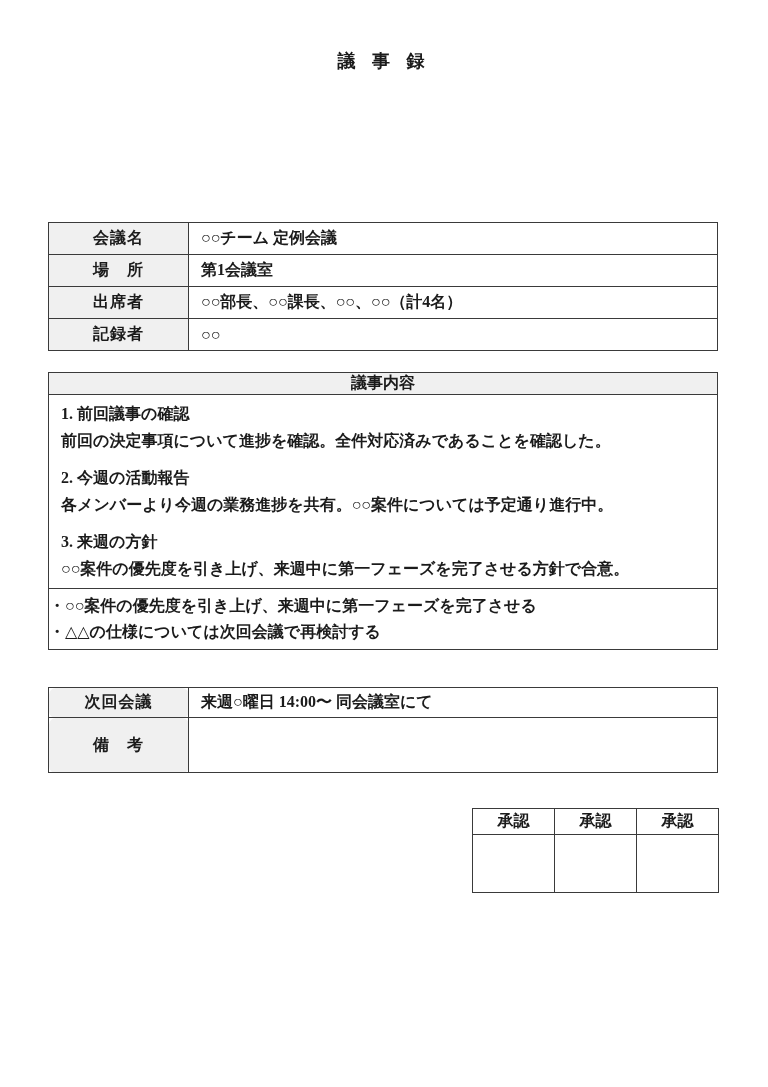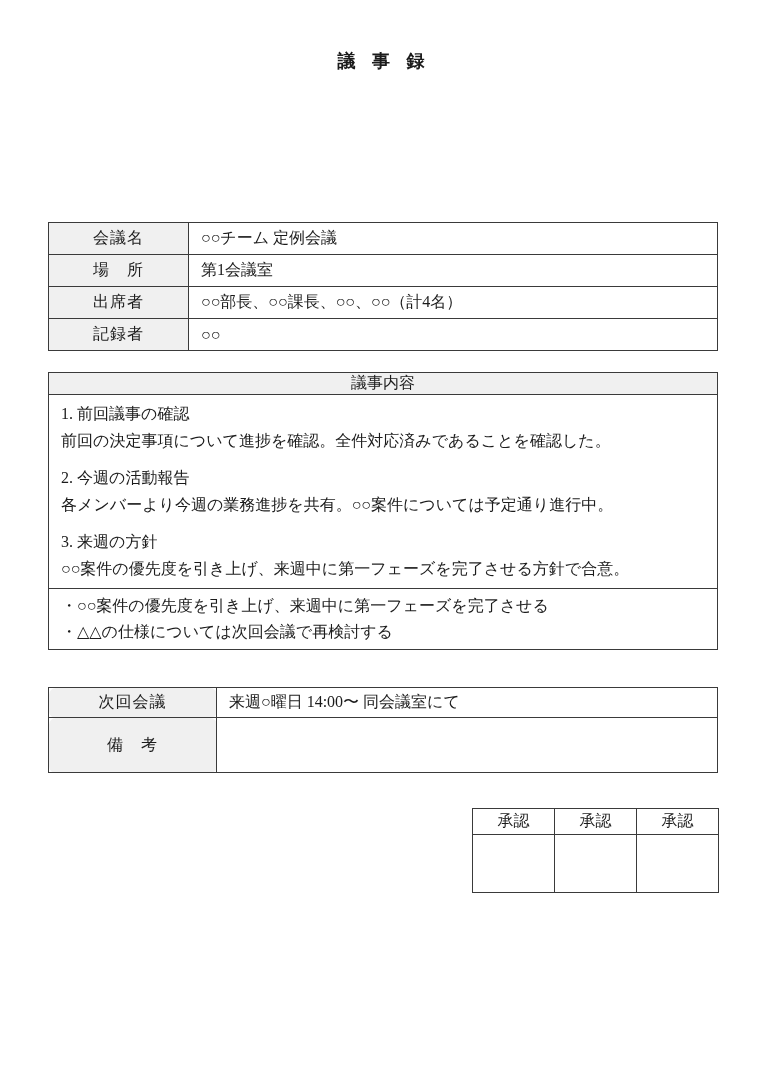--- a/index.html
+++ b/index.html
@@ -38,20 +38,21 @@
     padding: 4px 0 7px 9px;
     font-size: 17px;
     border-bottom: 2px solid var(--underline);
   }
   table.doc-table {
     position: absolute;
     border-collapse: collapse;
     table-layout: fixed;
     font-size: 16px;
     color: var(--text);
+    font-weight: bold;
   }
   table.doc-table td {
     border: 1.5px solid var(--border);
     padding: 0;
     vertical-align: middle;
   }
   .label-cell {
     background: var(--header_bg);
     text-align: center;
     letter-spacing: 1px;
@@ -65,32 +66,32 @@
   .content-cell {
     vertical-align: top !important;
     padding: 5px 12px 6px 12px !important;
     line-height: 27px;
   }
   .content-cell p { margin: 0; }
   .content-cell .group { margin-bottom: 10px; }
   .content-cell .group:last-child { margin-bottom: 0; }
   .decisions-cell {
     vertical-align: top !important;
-    padding: 4px 12px !important;
+    padding: 4px 0 !important;
     line-height: 26px;
   }
   .decisions-cell p { margin: 0; }
   #info-table { left: 48px; top: 222px; width: 670px; }
   #info-table td { height: 32px; }
   #info-table .label-cell { width: 140px; }
   #main-table { left: 48px; top: 372px; width: 670px; }
   #main-table .content-cell { height: 186px; }
   #main-table .decisions-cell { height: 55px; }
   #next-table { left: 48px; top: 687px; width: 670px; }
-  #next-table .label-cell { width: 168px; border-radius: 7px; }
+  #next-table .label-cell { width: 140px; border-radius: 7px; }
   #next-table .row-next td { height: 30px; }
   #next-table .row-notes td { height: 55px; }
   #approval-table { left: 472px; top: 808px; width: 246px; padding-left: 16px; }
   #approval-table td { width: 82px; text-align: center; }
   #approval-table .approval-header td { height: 26px; }
   #approval-table .approval-body td { height: 58px; }
 </style>
 </head>
 <body>
 

